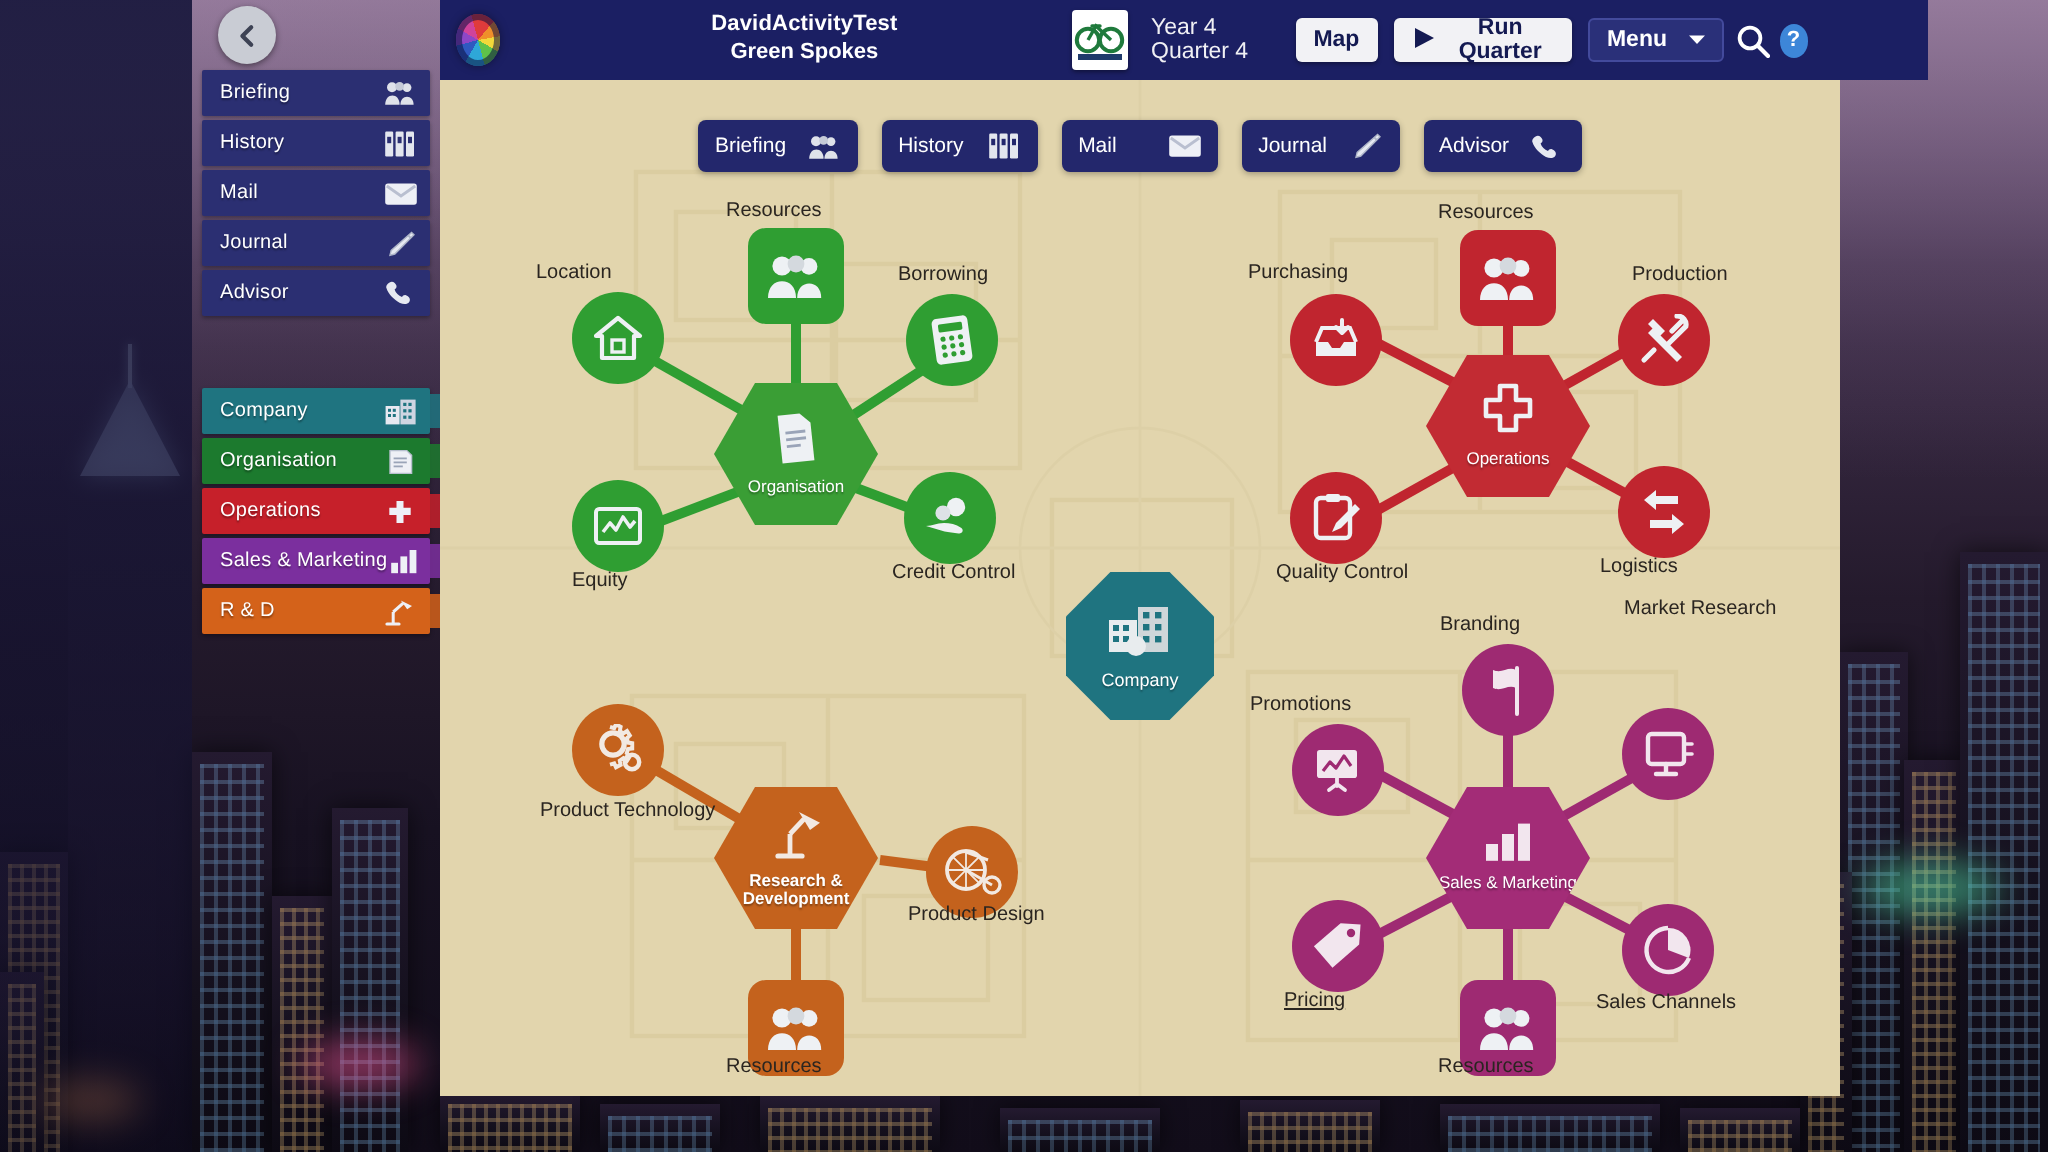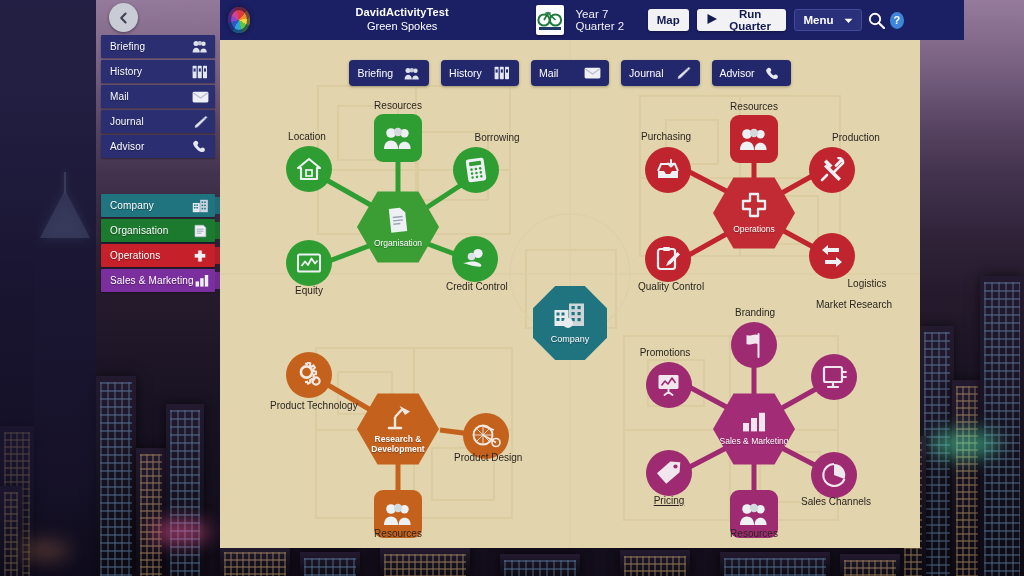--- a/index.html
+++ b/index.html
@@ -137,21 +137,21 @@
                      #5fc24a 120deg 165deg, #2ea7d8 165deg 210deg, #2f59c0 210deg 255deg,
                      #8c47c7 255deg 300deg, #d0439b 300deg 345deg, #e03b3b 345deg 360deg);
     box-shadow: inset 0 0 0 3px rgba(10,14,60,.55), 0 0 5px rgba(0,0,0,.4);
   }
   .title-block {
     margin-left: 88px;
     text-align: center; line-height: 1.25;
     width: 150px;
   }
   .title-block .t1 { font-size: 11px; font-weight: 700; letter-spacing: .1px; }
-  .title-block .t2 { font-size: 11px; font-weight: 400; }
+  .title-block .t2 { font-size: 11px; font-weight: 700; }
   .gs-logo {
     width: 32px; height: 30px; margin-left: 70px;
     background: #ffffff; border-radius: 2px;
     display:flex; align-items:center; justify-content:center;
     box-shadow: 0 1px 2px rgba(0,0,0,.4);
   }
   .year-label { margin-left: 12px; font-size: 11.5px; color: #f0f0f4; }
   .tb-spacer { flex: 1; }
   .btn-white {
     background: #f2f2f5; color: #141a52;
@@ -218,21 +218,21 @@
     position: absolute;
     width: 46px; height: 46px; border-radius: 50%;
     display: flex; align-items: center; justify-content: center;
     cursor: pointer;
     z-index: 3;
   }
   .node.sq { border-radius: 9px; width: 48px; height: 48px; }
   .node-lbl {
     position: absolute;
     font-size: 10px; color: #2a2520;
-    text-align: center; line-height: 1.12;
+    text-align: left; line-height: 1.12;
     white-space: nowrap;
     z-index: 3;
   }
   .spoke-svg { position: absolute; left: 0; top: 0; overflow: visible; z-index: 1; }
 
   .octagon {
     position: absolute;
     width: 74px; height: 74px;
     background: #1f7480;
     clip-path: polygon(30% 0,70% 0,100% 30%,100% 70%,70% 100%,30% 100%,0 70%,0 30%);
@@ -389,20 +389,32 @@
     <div class="side-item" style="background:#7b2f9e">
       <span class="lbl">Sales &amp; Marketing</span>
       <span class="ico">
         <svg width="16" height="13" viewBox="0 0 16 13">
             <rect x="1.6" y="7.4" width="3.4" height="5.2" fill="#eef0f6"></rect>
             <rect x="6.2" y="4.2" width="3.4" height="8.4" fill="#eef0f6"></rect>
             <rect x="10.8" y="1" width="3.4" height="11.6" fill="#eef0f6"></rect>
           </svg>
       </span>
       <span class="tab-edge" style="background:#7b2f9e"></span>
+    </div>
+    <div class="side-item" style="background:#d4621a">
+      <span class="lbl">R &amp; D</span>
+      <span class="ico">
+        <svg width="17" height="14" viewBox="0 0 17 14">
+            <path d="M1.5 13h6" stroke="#eef0f6" stroke-width="1.6" stroke-linecap="round"></path>
+            <path d="M4.6 12.6V7" stroke="#eef0f6" stroke-width="1.5"></path>
+            <path d="M4.6 7 L9.6 2.6" stroke="#eef0f6" stroke-width="1.5"></path>
+            <path d="M8.4 1.2 L14 4 L11.6 5.6 Z" fill="#eef0f6"></path>
+          </svg>
+      </span>
+      <span class="tab-edge" style="background:#d4621a"></span>
     </div>
   </div>
 
   <div class="main-panel">
 
     <svg class="blueprint" viewBox="0 0 700 548">
       <g fill="none" stroke="#d3c391" stroke-width="2.2">
         <rect x="98" y="86" width="192" height="148"></rect>
         <rect x="118" y="106" width="60" height="54"></rect>
         <rect x="198" y="132" width="70" height="68"></rect>
@@ -638,21 +650,21 @@
       <div class="node-lbl" style="left:418px;top:281px;width:60px;">
         <span>Quality Control</span>
       </div>
 
       <div class="node" style="left:589px;top:233px;background:#c0252f;">
         <svg width="26" height="24" viewBox="0 0 26 24">
             <path d="M20 4 H9 V1 L3 6 L9 11 V8 h11z" fill="#eef1f4"></path>
             <path d="M6 20 h11 v3 l6-5 -6-5 v3 H6z" fill="#eef1f4"></path>
           </svg>
       </div>
-      <div class="node-lbl" style="left:616px;top:278px;width:62px;">Logistics</div>
+      <div class="node-lbl" style="left:580px;top:278px;width:62px;">Logistics</div>
     </div>
 
     <div class="octagon" style="left:313px;top:286px;">
       <span>
         <svg width="34" height="26" viewBox="0 0 34 26">
             <rect x="1.5" y="8" width="14" height="16" fill="#e8ecee"></rect>
             <rect x="16" y="1.5" width="15" height="22.5" fill="#cfd6d9"></rect>
             <g fill="#1f7480">
               <rect x="3.5" y="10.5" width="3" height="3"></rect>
               <rect x="8.5" y="10.5" width="3" height="3"></rect>
@@ -805,21 +817,21 @@
     </div>
     <div class="gs-logo">
       <svg width="26" height="22" viewBox="0 0 26 22">
         <circle cx="7" cy="11" r="5.6" fill="none" stroke="#1f7a3c" stroke-width="2"></circle>
         <circle cx="18.5" cy="11" r="5.6" fill="none" stroke="#1f7a3c" stroke-width="2"></circle>
         <path d="M7 11 L11 4 L18.5 11" fill="none" stroke="#1f7a3c" stroke-width="1.7"></path>
         <path d="M9 4 h4" stroke="#1f7a3c" stroke-width="1.7" stroke-linecap="round"></path>
         <rect x="2" y="18" width="22" height="3" fill="#1f3a6b"></rect>
       </svg>
     </div>
-    <div class="year-label">Year 7 Quarter 2</div>
+    <div class="year-label">Year 4 Quarter 4</div>
     <div class="tb-spacer"></div>
 
     <button class="btn-white" style="margin-right:8px;">
       <span>Map</span>
     </button>
 
     <button class="btn-white" style="margin-right:8px;">
       <span>
         <svg width="12" height="12" viewBox="0 0 12 12">
             <path d="M1.5 1 L11 6 L1.5 11 Z" fill="#141a52"></path>

